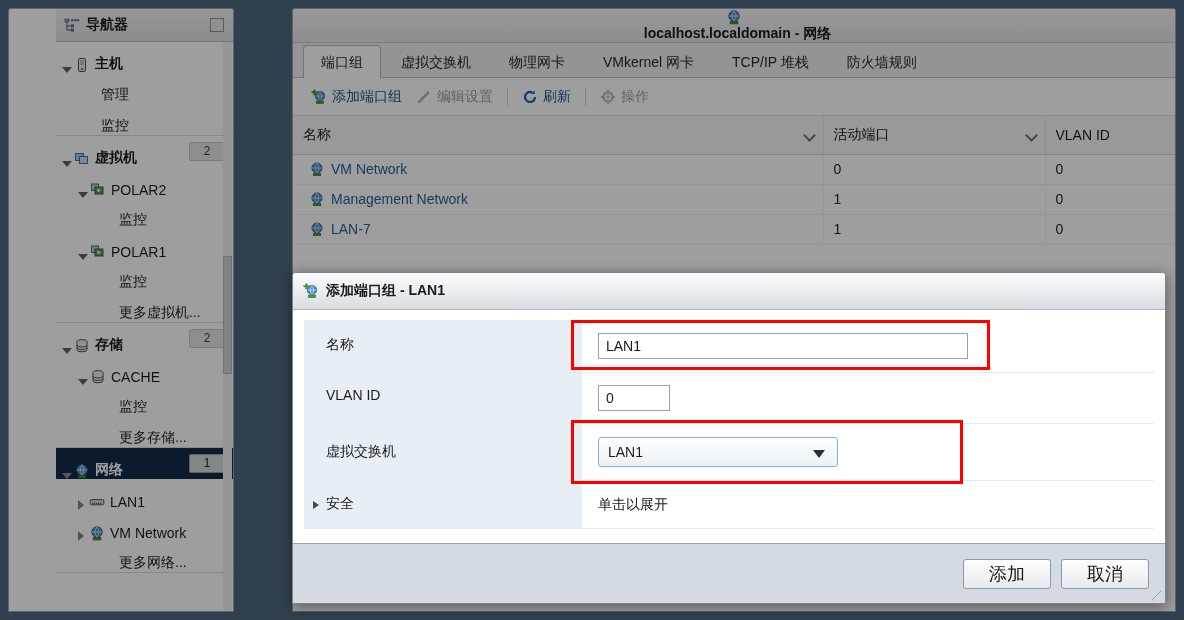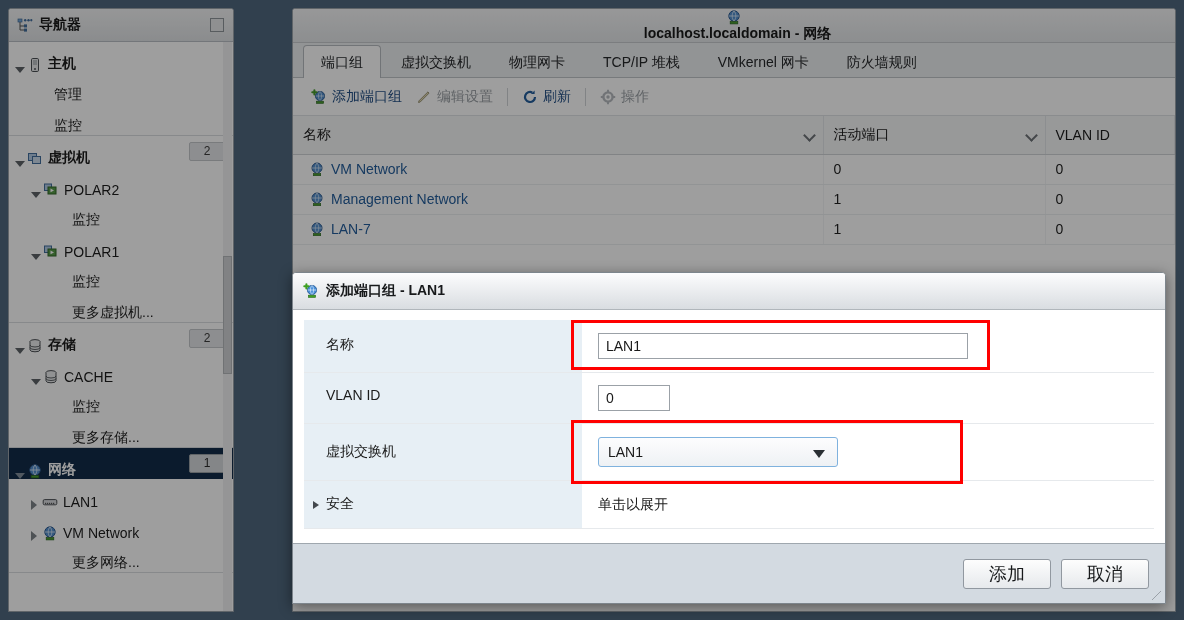--- a/index.html
+++ b/index.html
@@ -24,20 +24,21 @@
 
   
   .nav-panel {
     position: absolute;
     left: 8px; top: 8px;
     width: 226px; height: 604px;
     background: #ffffff;
     border: 1px solid #9aa3ab;
     border-radius: 3px 3px 0 0;
     overflow: hidden;
+    padding-left: 47px;
   }
   .nav-header {
     height: 33px;
     background: linear-gradient(#f2f3f4, #dfe2e5);
     border-bottom: 1px solid #b9bfc5;
     display: flex; align-items: center;
     padding: 0 8px;
     position: relative;
   }
   .nav-header-title {
@@ -489,22 +490,22 @@
             <rect x="4.2" y="12.6" width="7.6" height="2.3" fill="#3fa021" stroke="#25691a" stroke-width="0.7"></rect>
           </svg>
         </span>
         <span class="content-title">localhost.localdomain - 网络</span>
       </div>
 
       <div class="tabs">
         <div class="tab active">端口组</div>
         <div class="tab">虚拟交换机</div>
         <div class="tab">物理网卡</div>
+        <div class="tab">VMkernel 网卡</div>
         <div class="tab">TCP/IP 堆栈</div>
-        <div class="tab">VMkernel 网卡</div>
         <div class="tab">防火墙规则</div>
       </div>
 
       <div class="toolbar">
         <div class="tb-item">
           <span class="icon16">
             <svg width="16" height="16" viewBox="0 0 16 16">
               <circle cx="9" cy="7" r="4.6" fill="#4a90d9" stroke="#2a5f9e" stroke-width="1"></circle>
               <path d="M4.5 7 H13.6 M9 2.4 C6.9 4.7 6.9 9.3 9 11.6 C11.1 9.3 11.1 4.7 9 2.4" fill="none" stroke="#cfe3f7" stroke-width="0.8"></path>
               <rect x="5.4" y="12.2" width="7.2" height="2.2" fill="#3fa021" stroke="#25691a" stroke-width="0.6"></rect>

